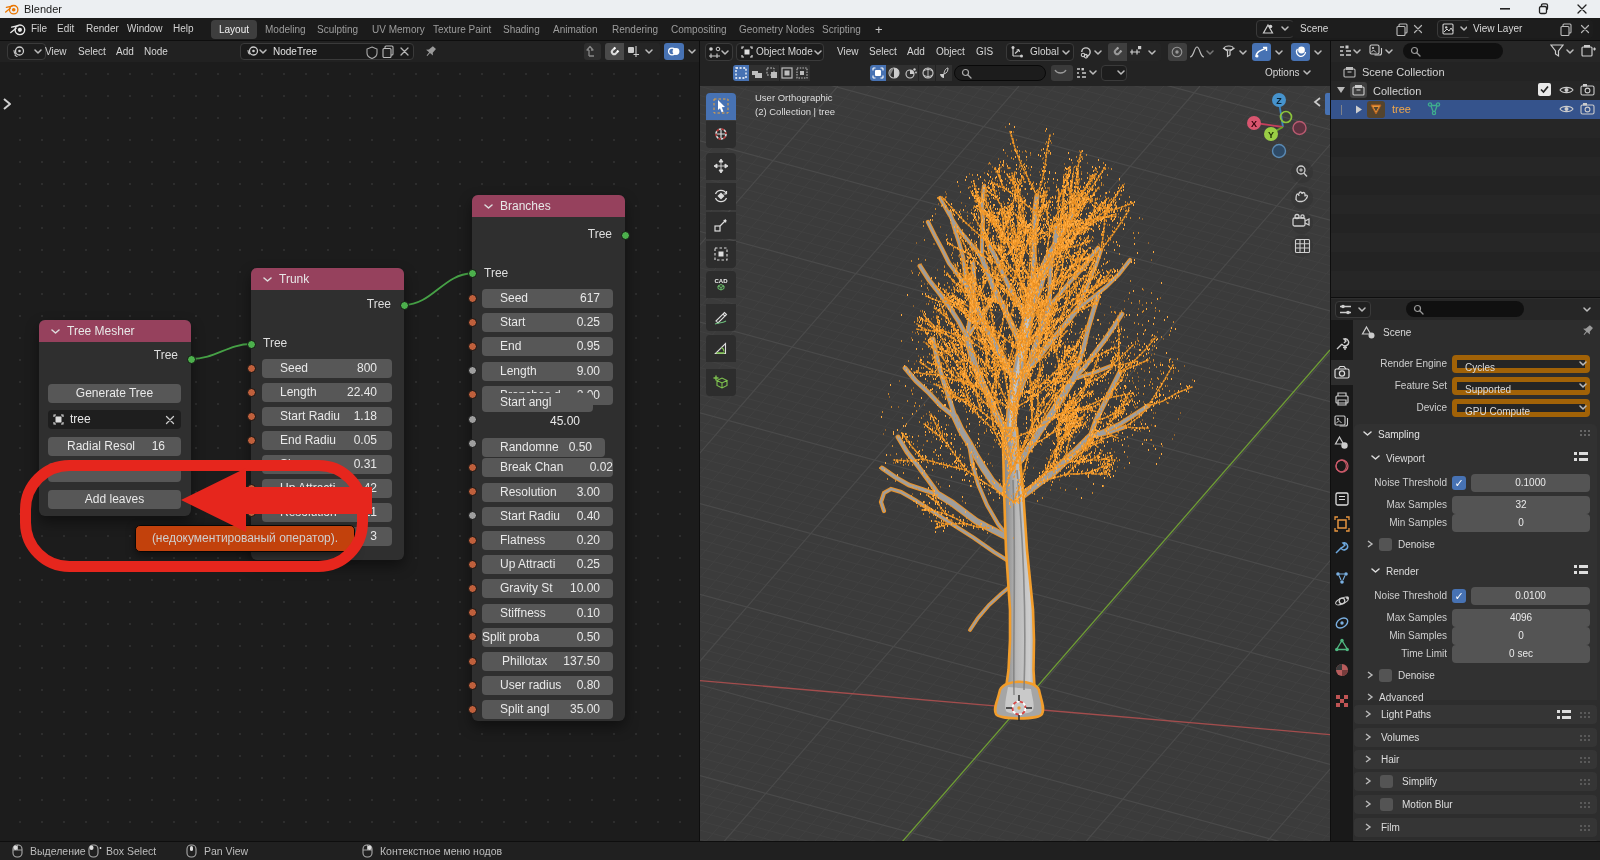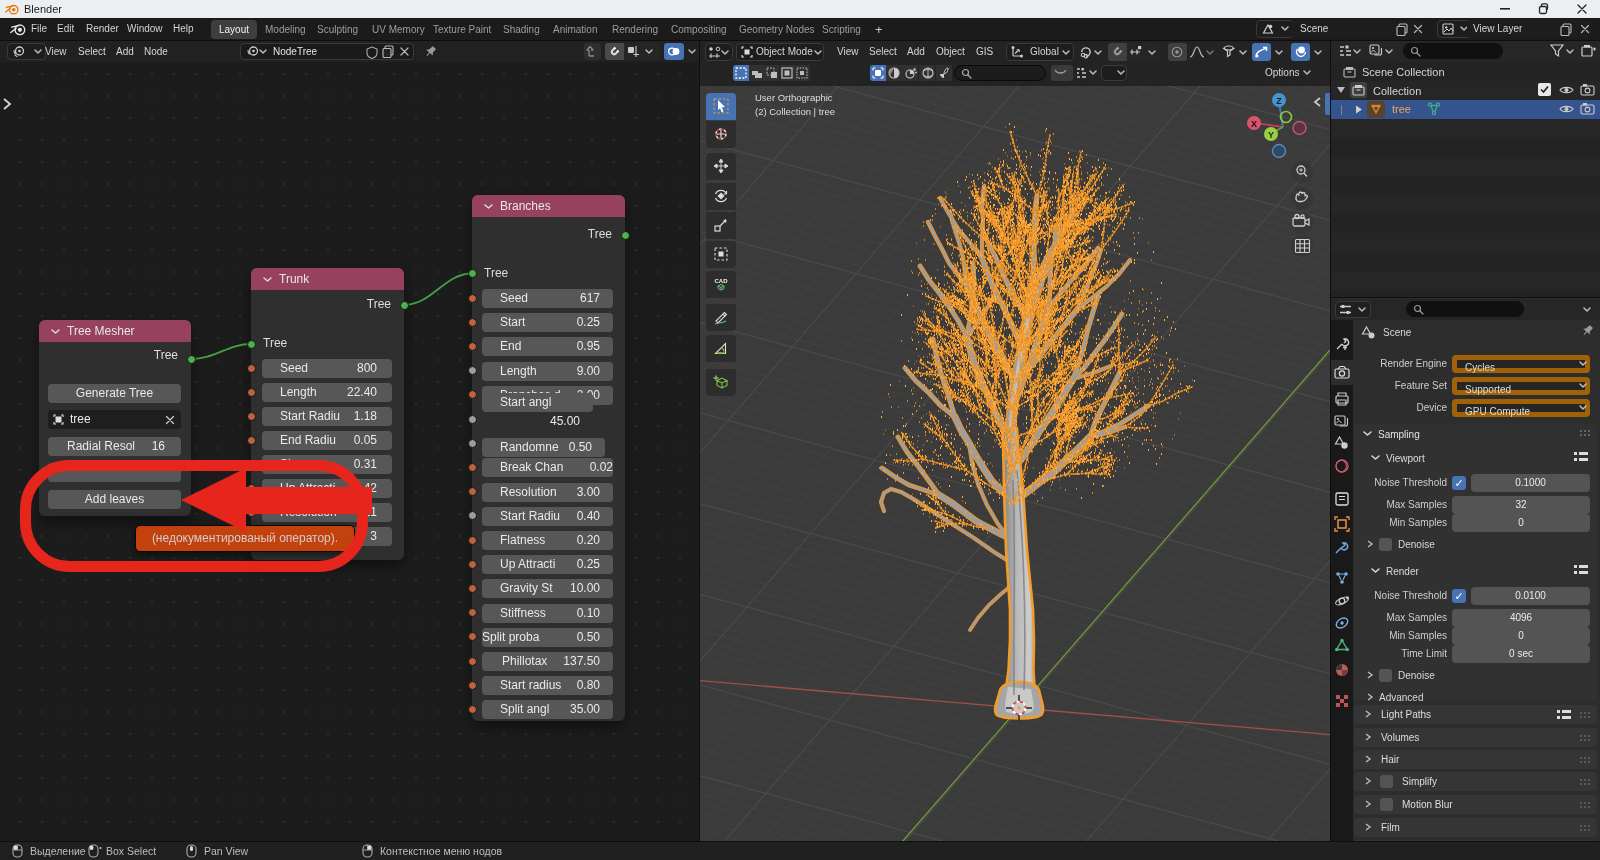--- a/index.html
+++ b/index.html
@@ -233,21 +233,21 @@
       <div class="nwid" style="left:10px;top:243px;width:123px"><span style="margin-left:18px">Randomne</span><span style="float:right;margin-right:13px">0.50</span></div>
       <div class="nwid" style="left:10px;top:263px;width:131px"><span style="margin-left:18px">Break Chan</span><span style="float:right;">0.02</span></div>
       <div class="nwid" style="left:10px;top:288px;width:131px"><span style="margin-left:18px">Resolution</span><span style="float:right;margin-right:13px">3.00</span></div>
       <div class="nwid" style="left:10px;top:312px;width:131px"><span style="margin-left:18px">Start Radiu</span><span style="float:right;margin-right:13px">0.40</span></div>
       <div class="nwid" style="left:10px;top:336px;width:131px"><span style="margin-left:18px">Flatness</span><span style="float:right;margin-right:13px">0.20</span></div>
       <div class="nwid" style="left:10px;top:360px;width:131px"><span style="margin-left:18px">Up Attracti</span><span style="float:right;margin-right:13px">0.25</span></div>
       <div class="nwid" style="left:10px;top:384px;width:131px"><span style="margin-left:18px">Gravity St</span><span style="float:right;margin-right:13px">10.00</span></div>
       <div class="nwid" style="left:10px;top:409px;width:131px"><span style="margin-left:18px">Stiffness</span><span style="float:right;margin-right:13px">0.10</span></div>
       <div class="nwid" style="left:10px;top:433px;width:131px"><span style="">Split proba</span><span style="float:right;margin-right:13px">0.50</span></div>
       <div class="nwid" style="left:10px;top:457px;width:131px"><span style="margin-left:20px">Phillotax</span><span style="float:right;margin-right:13px">137.50</span></div>
-      <div class="nwid" style="left:10px;top:481px;width:131px"><span style="margin-left:18px">Start radius</span><span style="float:right;margin-right:13px">0.80</span></div>
+      <div class="nwid" style="left:10px;top:481px;width:131px"><span style="margin-left:18px">User radius</span><span style="float:right;margin-right:13px">0.80</span></div>
       <div class="nwid" style="left:10px;top:505px;width:131px"><span style="margin-left:18px">Split angl</span><span style="float:right;margin-right:13px">35.00</span></div>
     </div>
     <div class="sock" style="left:620.5px;top:190.5px;background:#4cb04c"></div>
     <div class="sock" style="left:467.5px;top:229.0px;background:#4cb04c"></div>
     <div class="sock" style="left:467.5px;top:253.5px;background:#c0603c"></div>
     <div class="sock" style="left:467.5px;top:277.7px;background:#c0603c"></div>
     <div class="sock" style="left:467.5px;top:301.9px;background:#c0603c"></div>
     <div class="sock" style="left:467.5px;top:326.1px;background:#9e9e9e"></div>
     <div class="sock" style="left:467.5px;top:350.3px;background:#c0603c"></div>
     <div class="sock" style="left:467.5px;top:374.5px;background:#9e9e9e"></div>

